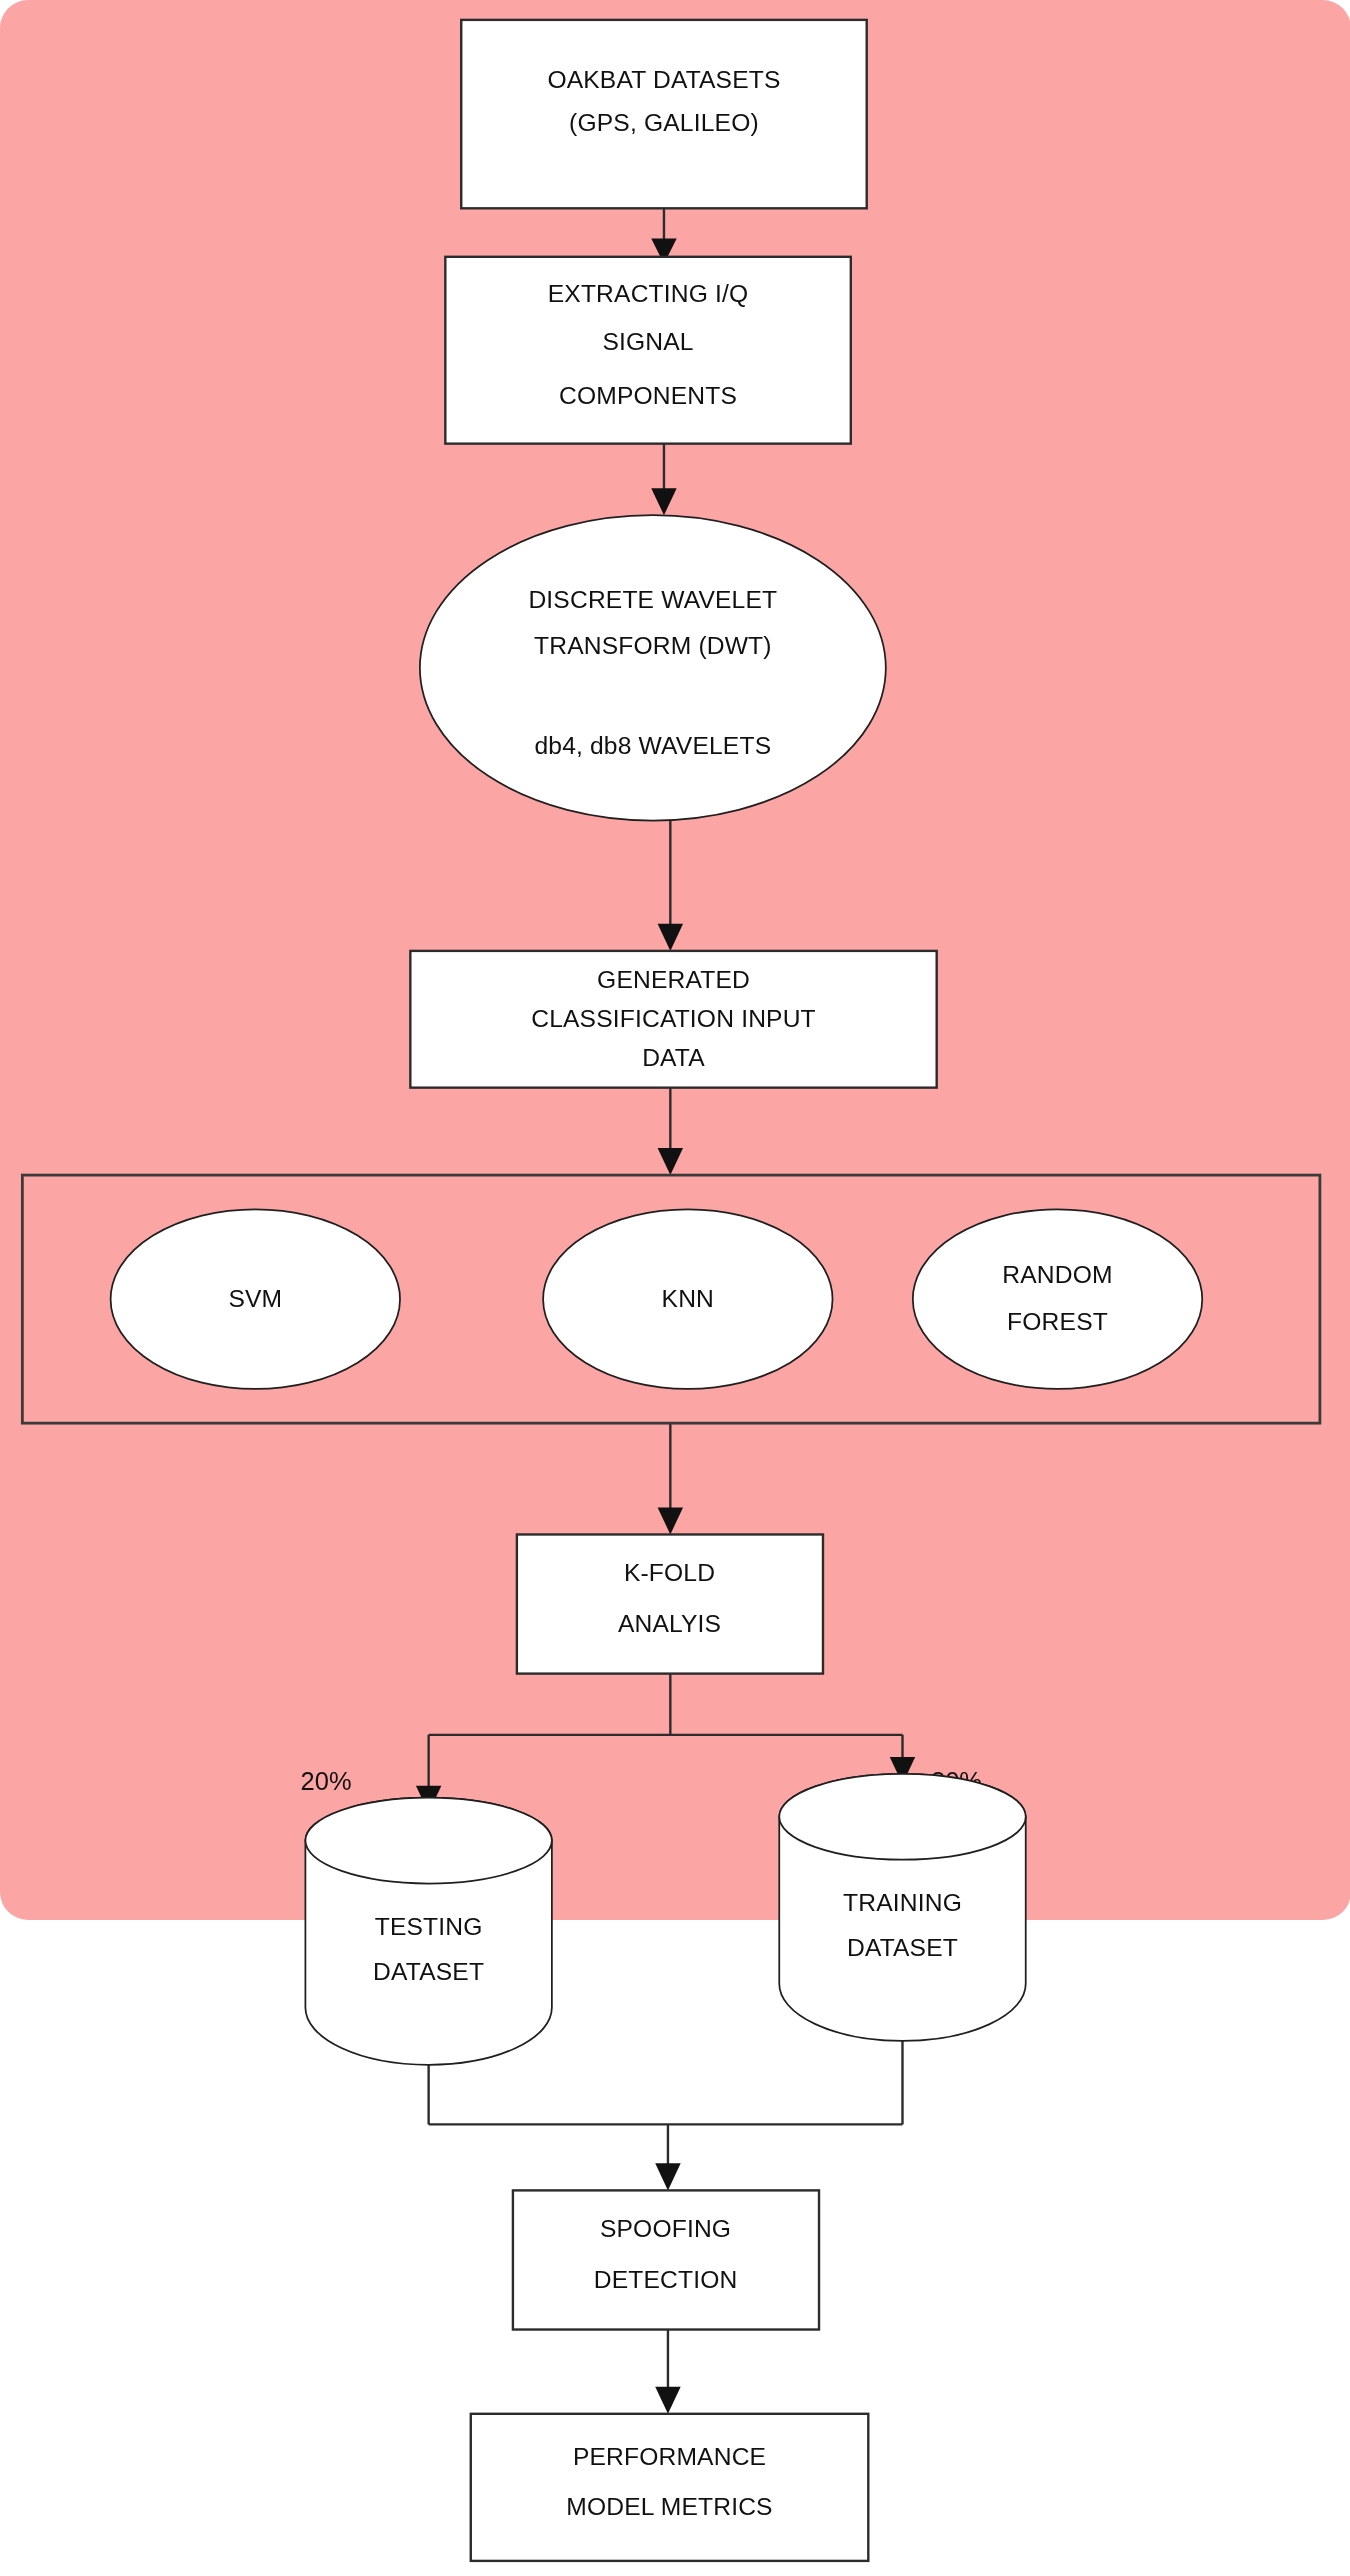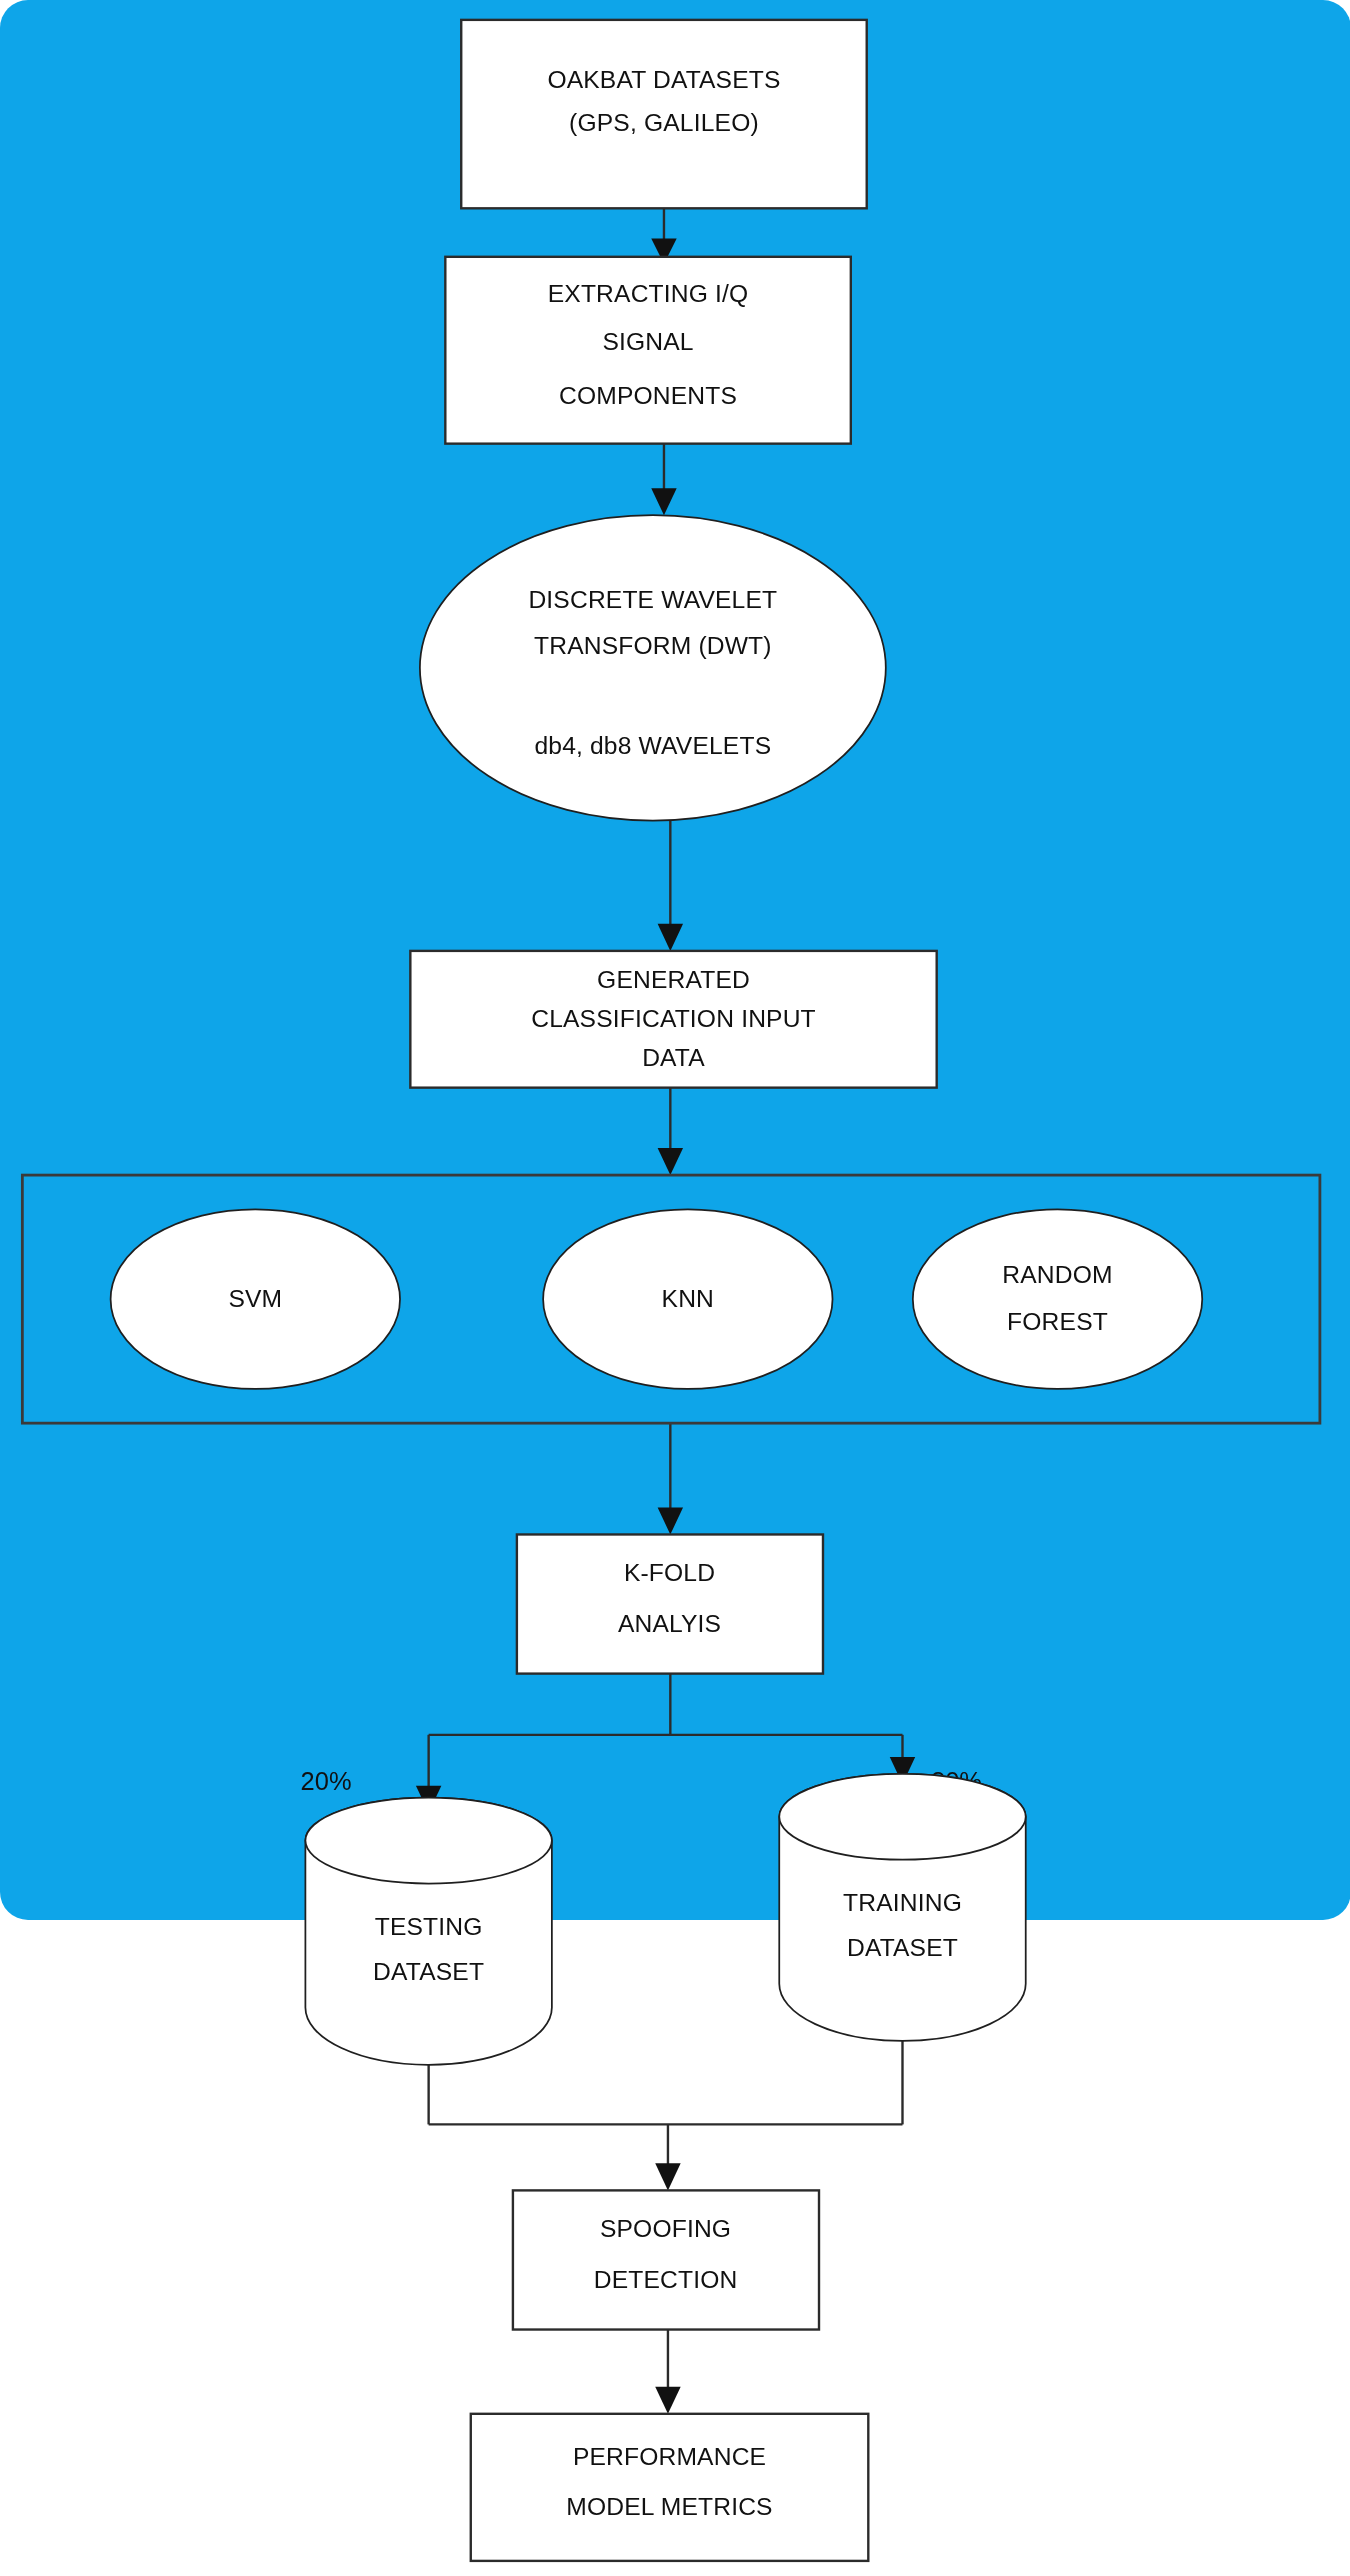--- a/index.html
+++ b/index.html
@@ -10,21 +10,21 @@
   body {
     width: 1351px;
     height: 2576px;
     font-family: "Liberation Sans", sans-serif;
     overflow: hidden;
   }
   #flowchart-root {
     position: relative;
     width: 1351px;
     height: 1920px;
-    background: #0ea5e9;
+    background: #fca5a5;
     border-radius: 28px;
   }
   svg.diagram-layer {
     position: absolute;
     top: 0;
     left: 0;
     width: 1351px;
     height: 2576px;
   }
   .node-shape {

